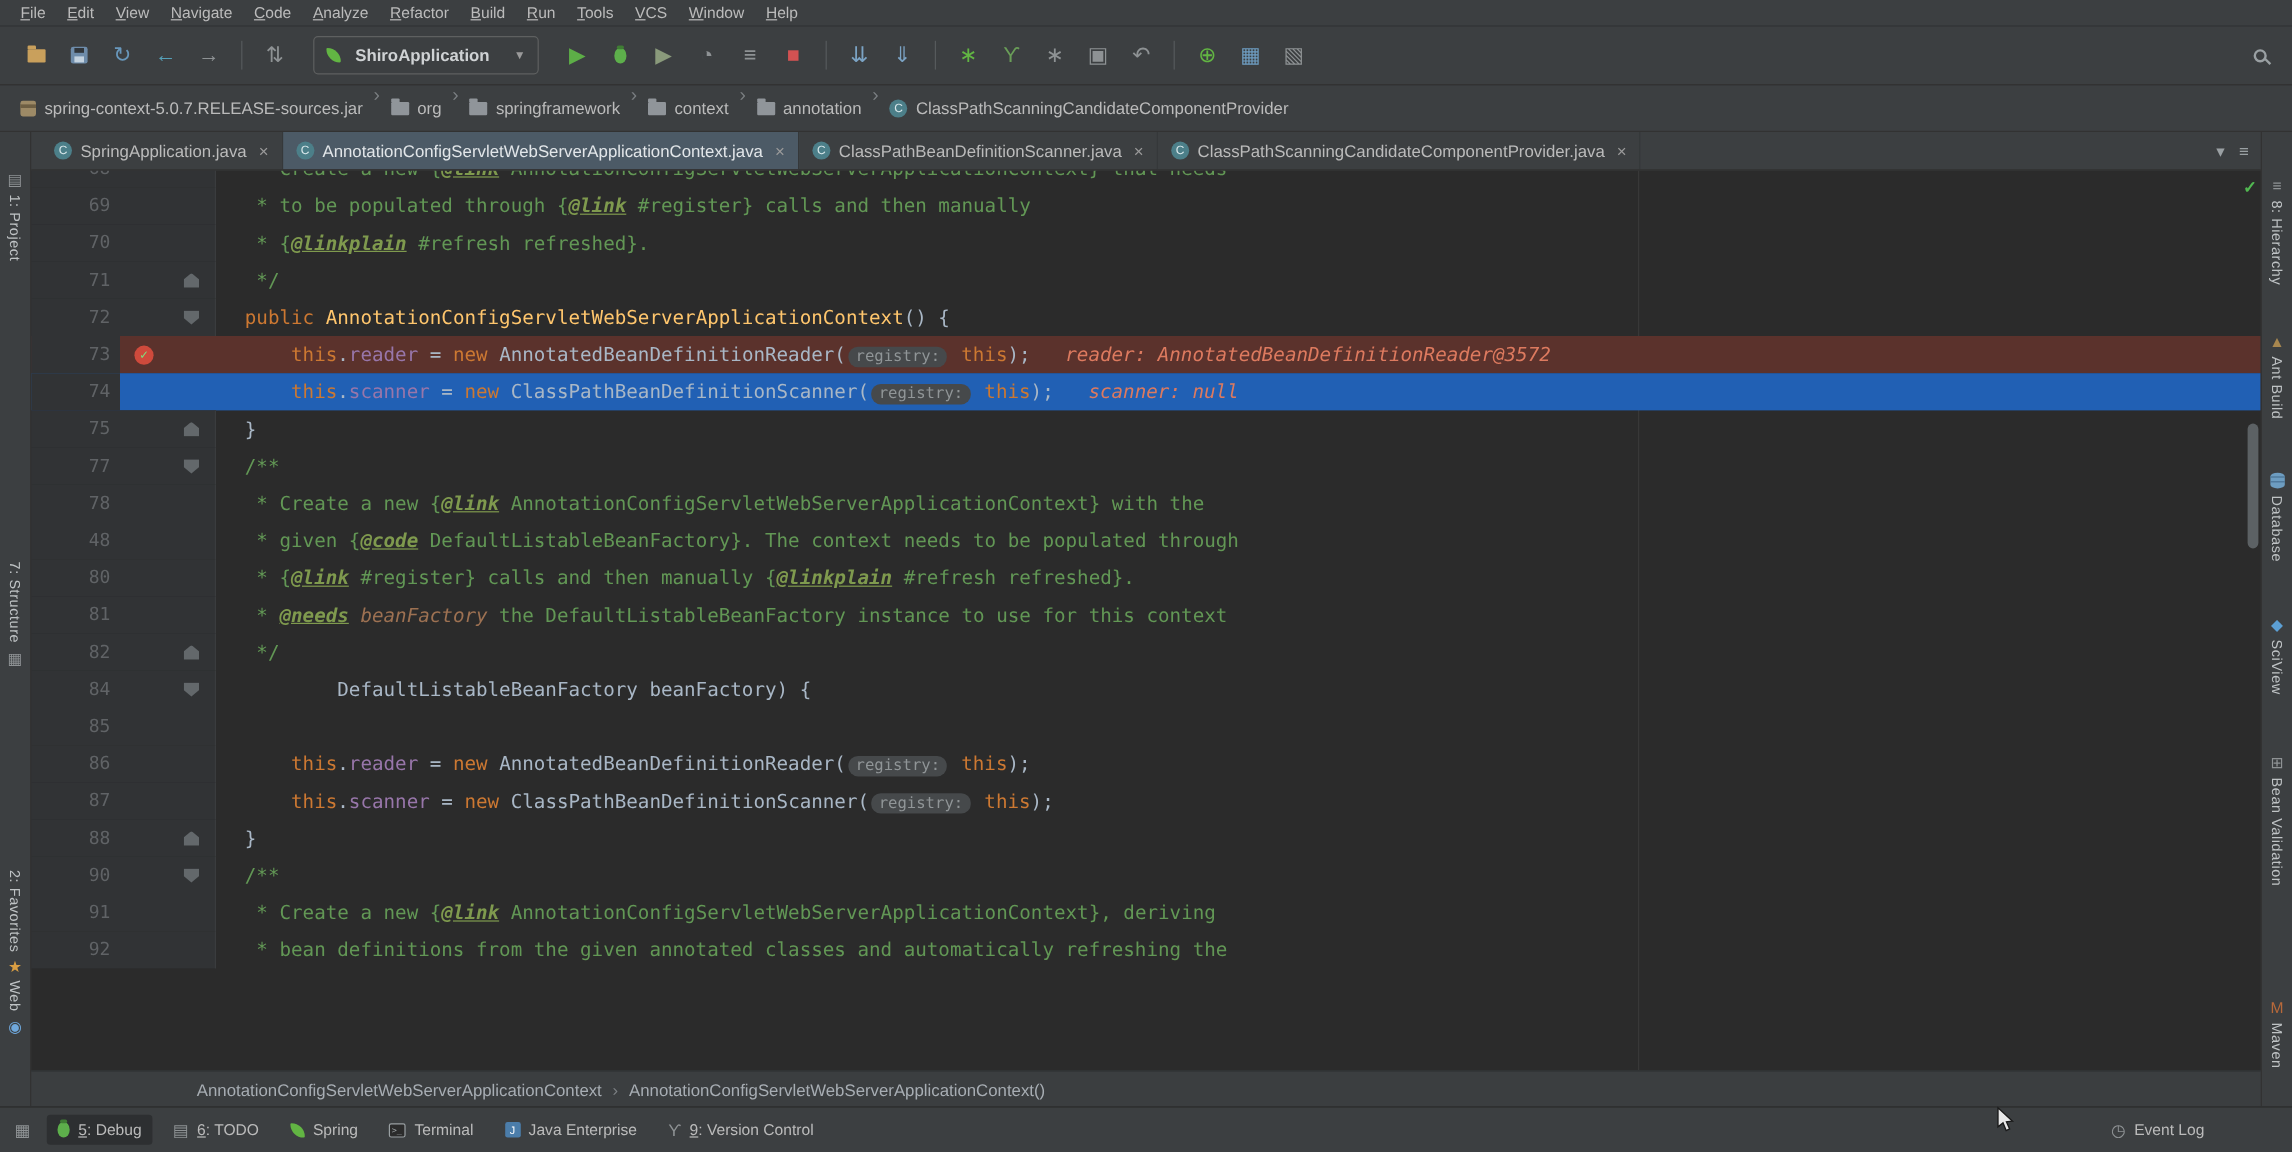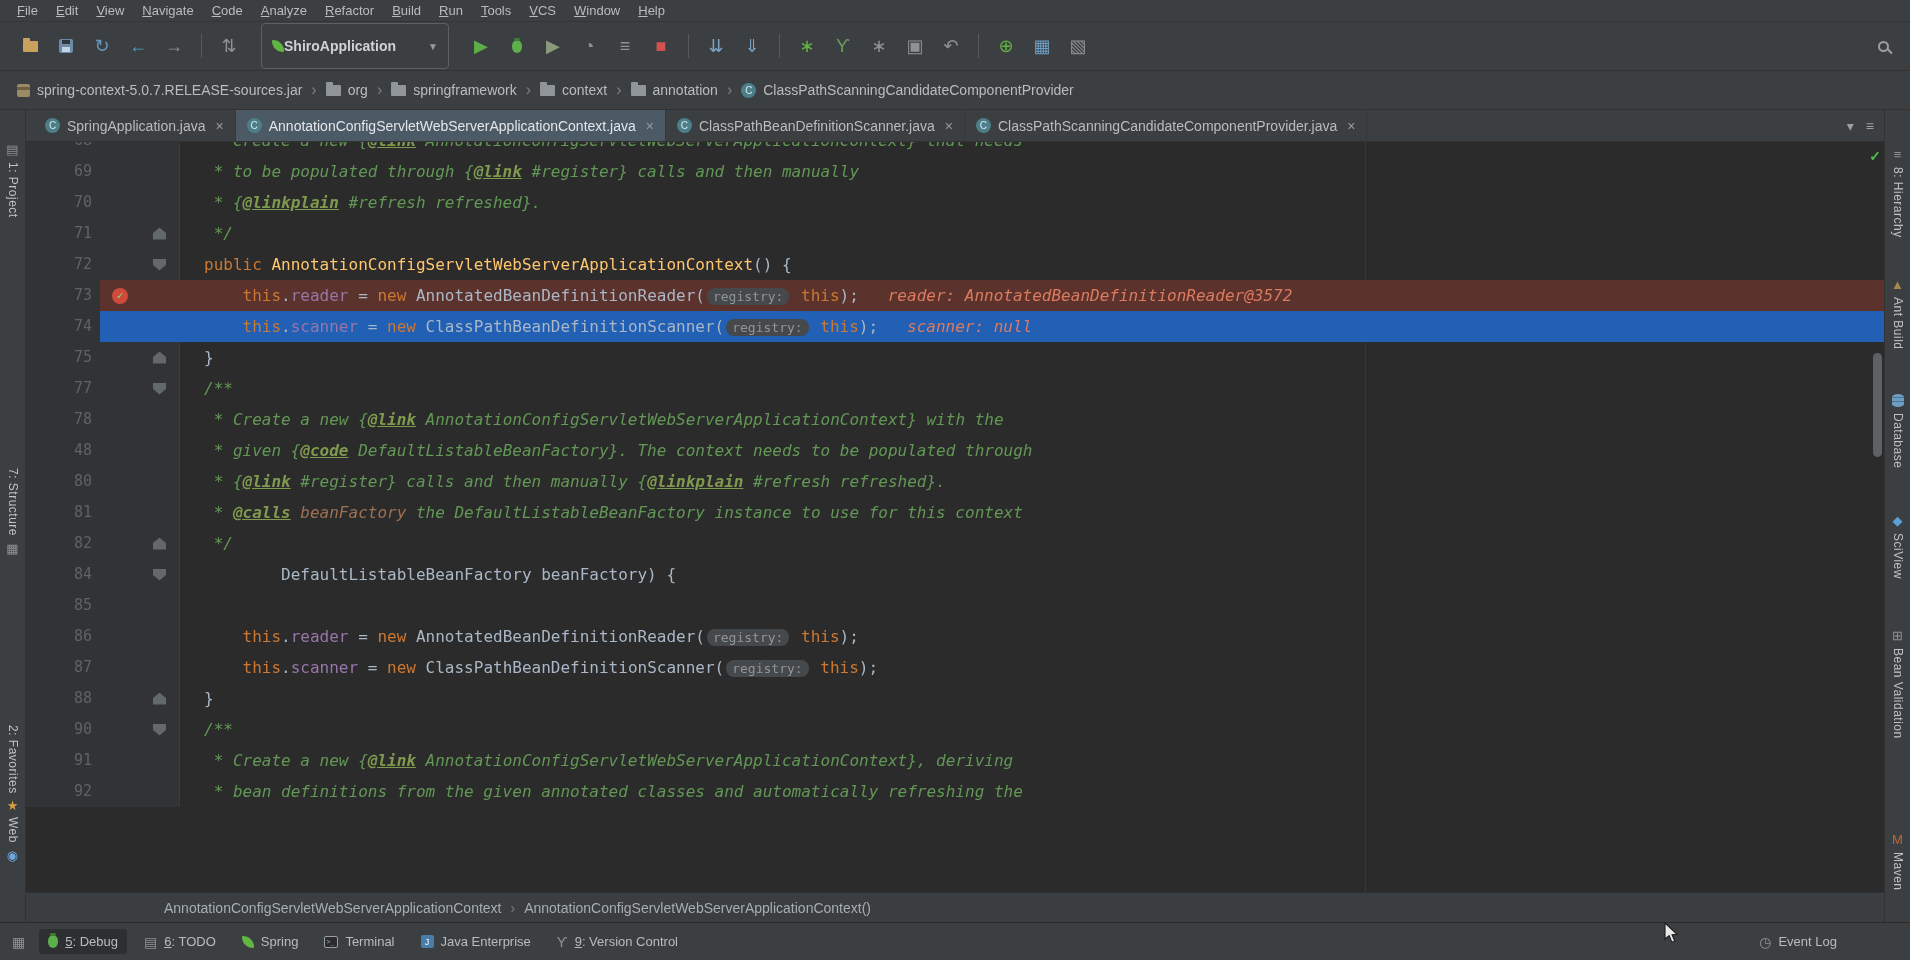--- a/index.html
+++ b/index.html
@@ -11,27 +11,27 @@
   .menubar{position:absolute;top:0;left:0;right:0;height:22px;background:var(--panel,#3c3f41);
            border-bottom:1px solid #333639;display:flex;align-items:center;padding-left:8px;font-size:13px;z-index:6}
   .menu-item{padding:2px 9px;white-space:nowrap}
   .menu-item u{text-decoration:underline}
 
   .toolbar{position:absolute;top:22px;left:0;right:0;height:49px;background:var(--panel,#3c3f41);
            border-bottom:1px solid #323232;display:flex;align-items:center;padding:0 12px;z-index:5}
   .tb-btn{width:36px;height:34px;display:flex;align-items:center;justify-content:center;border-radius:3px}
   .tb-btn .glyph{font-size:18px;line-height:1}
   .tb-sep{width:1px;height:24px;background:#565a5c;margin:0 9px;flex:none}
-  .combo{height:46px;border:1px solid #5e6060;border-radius:4px;display:flex;align-items:center;gap:0;
+  .combo{height:32px;border:1px solid #5e6060;border-radius:4px;display:flex;align-items:center;gap:12px;
          padding:0 10px;margin:0 14px;min-width:188px;color:#cfd2d4;font-size:14px;font-weight:bold}
   .combo .arrow{margin-left:auto;color:#9a9a9a;font-size:10px;font-weight:normal}
   .search-slot{margin-left:auto;width:30px;display:flex;justify-content:center}
 
   .navbar{position:absolute;top:71px;left:0;right:0;height:39px;background:var(--panel,#3c3f41);
-          border-bottom:1px solid #323232;display:flex;align-items:center;padding-left:14px;font-size:14px;z-index:4}
+          border-bottom:1px solid #323232;display:flex;padding-left:14px;font-size:14px;z-index:4}
   .crumb{display:flex;align-items:center;gap:7px;padding:0 3px;white-space:nowrap}
   .crumb-sep{color:#7b7f82;margin:0 6px;font-size:16px}
 
   .tabbar{position:absolute;top:110px;left:26px;right:26px;height:32px;background:var(--panel,#3c3f41);
           border-bottom:1px solid #323232;display:flex;align-items:stretch;padding-left:8px;overflow:hidden;z-index:3}
   .tab{display:flex;align-items:center;gap:7px;padding:0 11px;font-size:14px;color:#bbbbbb;
        border-right:1px solid #35383a;white-space:nowrap}
   .tab.sel{background:var(--selected-tab,#4c5a66);color:#e2e6e9}
   .tab .close{color:#9b9b9b;font-size:14px;margin-left:3px}
   .tab-actions{margin-left:auto;display:flex;align-items:center;gap:12px;padding:0 10px}
@@ -55,21 +55,21 @@
   .row.hl-bp{background:var(--breakpoint-line,#5b322c)}
   .row.hl-exec{background:var(--exec-line,#2160b4)}
   .ln{width:74px;flex:none;text-align:right;padding-right:8px;background:var(--gutter-bg,#313335);
       color:#606366;font-size:15px}
   .gmark{width:40px;flex:none;background:var(--gutter-bg,#313335);display:flex;align-items:center;justify-content:center}
   .gfold{width:40px;flex:none;background:var(--gutter-bg,#313335);display:flex;align-items:center;justify-content:center;
          border-right:1px solid #3a3c3e}
   .row.hl-bp .gmark,.row.hl-bp .gfold,.row.hl-exec .gmark,.row.hl-exec .gfold{background:transparent;border-right-color:transparent}
   .code{padding-left:24px;white-space:pre;color:#a9b7c6}
   .t-plain{color:#a9b7c6}
-  .t-doc{color:var(--doc-comment,#629755);font-style:italic}
+  .t-doc{color:var(--doc-comment,#629755);}
   .t-tag{color:#7f9a4e;font-style:italic;font-weight:bold;text-decoration:underline}
   .t-tagval{color:#9d7152;font-style:italic}
   .t-kw{color:var(--keyword,#cc7832)}
   .t-field{color:var(--field,#9876aa)}
   .t-method{color:var(--method,#ffc66d)}
   .t-dbg{color:var(--debug-value,#dd7a5f);font-style:italic}
   .t-hint{background:#46494b;color:#909597;border-radius:8px;padding:1px 6px;font-size:13px;font-style:normal;margin:0 2px}
   .fold{width:13px;height:12px;background:#63686b;display:inline-block}
   .fold.up{clip-path:polygon(50% 0,100% 45%,100% 100%,0 100%,0 45%)}
   .fold.down{clip-path:polygon(0 0,100% 0,100% 55%,50% 100%,0 55%)}
@@ -405,21 +405,21 @@
         <div class="row">
           <span class="ln">80</span>
           <span class="gmark"></span>
           <span class="gfold"></span>
           <span class="code"><span class="t-doc"> * {</span><span class="t-tag">@link</span><span class="t-doc"> #register} calls and then manually {</span><span class="t-tag">@linkplain</span><span class="t-doc"> #refresh refreshed}.</span></span>
         </div>
         <div class="row">
           <span class="ln">81</span>
           <span class="gmark"></span>
           <span class="gfold"></span>
-          <span class="code"><span class="t-doc"> * </span><span class="t-tag">@calls</span><span class="t-tagval"> beanFactory</span><span class="t-doc"> the DefaultListableBeanFactory instance to use for this context</span></span>
+          <span class="code"><span class="t-doc"> * </span><span class="t-tag">@needs</span><span class="t-tagval"> beanFactory</span><span class="t-doc"> the DefaultListableBeanFactory instance to use for this context</span></span>
         </div>
         <div class="row">
           <span class="ln">82</span>
           <span class="gmark"></span>
           <span class="gfold">
             <span class="fold up"></span>
           </span>
           <span class="code"><span class="t-doc"> */</span></span>
         </div>
         <div class="row">

